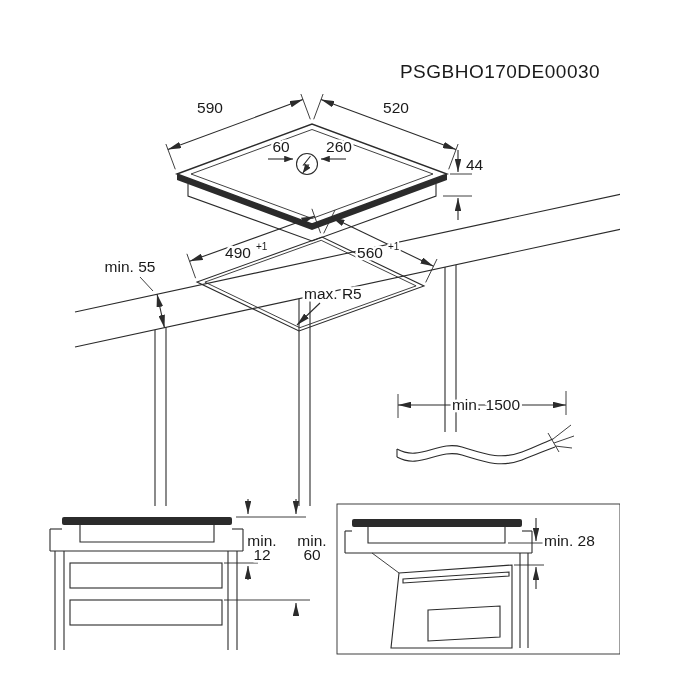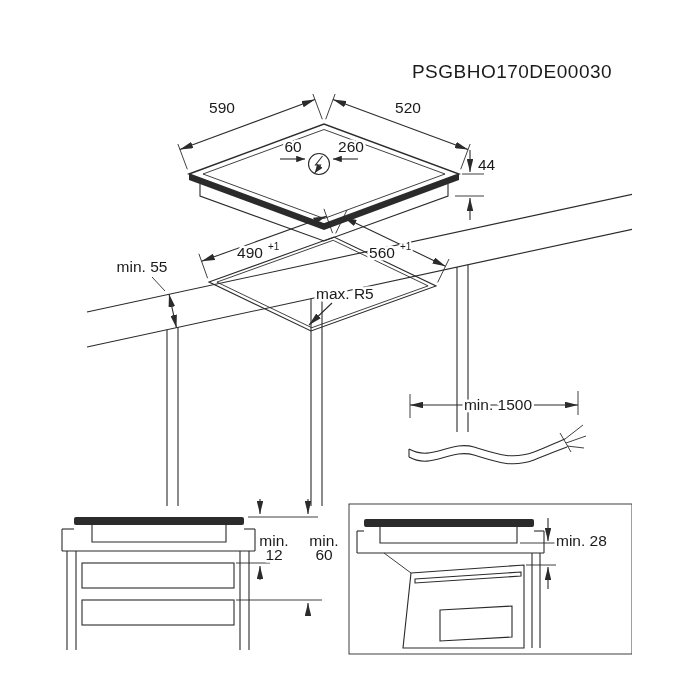--- a/index.html
+++ b/index.html
@@ -1,16 +1,16 @@
 <!DOCTYPE html>
 <html><head>
 <meta charset="utf-8">
 <style>
   html,body{margin:0;padding:0;background:#fff;}
-  .stage{position:relative;width:620px;height:700px;background:#ffffff;overflow:hidden;padding-left:12px;}
+  .stage{position:relative;width:620px;height:700px;background:#ffffff;overflow:hidden;}
   svg{display:block;}
   .ln{stroke:#2b2b2b;stroke-width:1.1;fill:none;stroke-linecap:butt;}
   .lnb{stroke:#2b2b2b;stroke-width:1.4;fill:none;}
   .thin{stroke:#2b2b2b;stroke-width:0.9;fill:none;}
   .fillb{fill:#2b2b2b;stroke:none;}
   text{font-family:"Liberation Sans","DejaVu Sans",sans-serif;fill:#1a1a1a;}
   .lbl{font-size:15.5px;paint-order:stroke;stroke:#ffffff;stroke-width:5px;stroke-linejoin:round;}
   .sup{font-size:10px;paint-order:stroke;stroke:#ffffff;stroke-width:4px;stroke-linejoin:round;}
   .title{font-size:19px;letter-spacing:0.5px;}
 </style>

